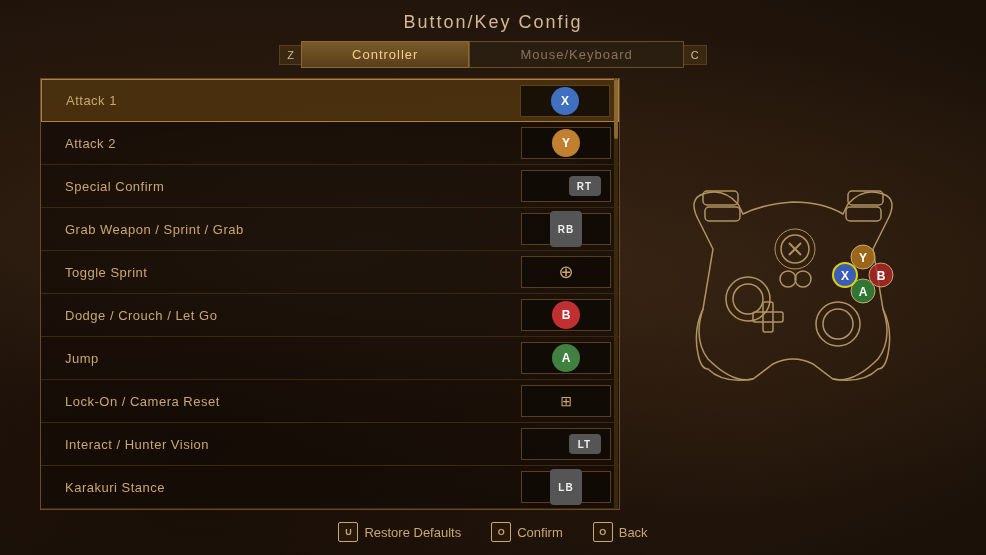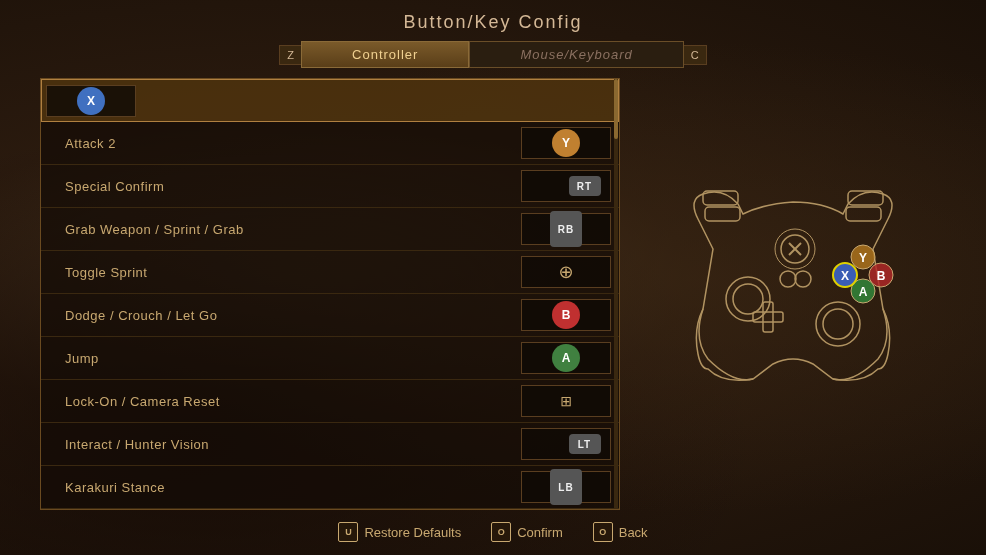--- a/index.html
+++ b/index.html
@@ -78,21 +78,20 @@
 
     .tab.active {
       background: linear-gradient(180deg, #7a5a2a 0%, #5a3e18 100%);
       border-color: #8a6a38;
       color: #f0d090;
     }
 
     .tab.inactive {
       background: #2a1e10;
       color: #8a7060;
-      font-style: italic;
     }
 
     .main-content {
       position: relative;
       display: flex;
       gap: 20px;
       padding: 0 40px;
       z-index: 10;
     }
 
@@ -269,20 +268,21 @@
   <div class="tab-icon tab-right-icon">
     <span>C</span>
   </div>
 </div>
 
 <div class="main-content">
 
   <div class="config-list" style="position:relative;">
 
     <div class="config-row selected">
+      <div class="config-row-label">Attack 1</div>
       <div class="config-row-binding">
         <div class="btn-badge btn-x">X</div>
       </div>
     </div>
 
     <div class="config-row">
       <div class="config-row-label">Attack 2</div>
       <div class="config-row-binding">
         <div class="btn-badge btn-y">Y</div>
       </div>

